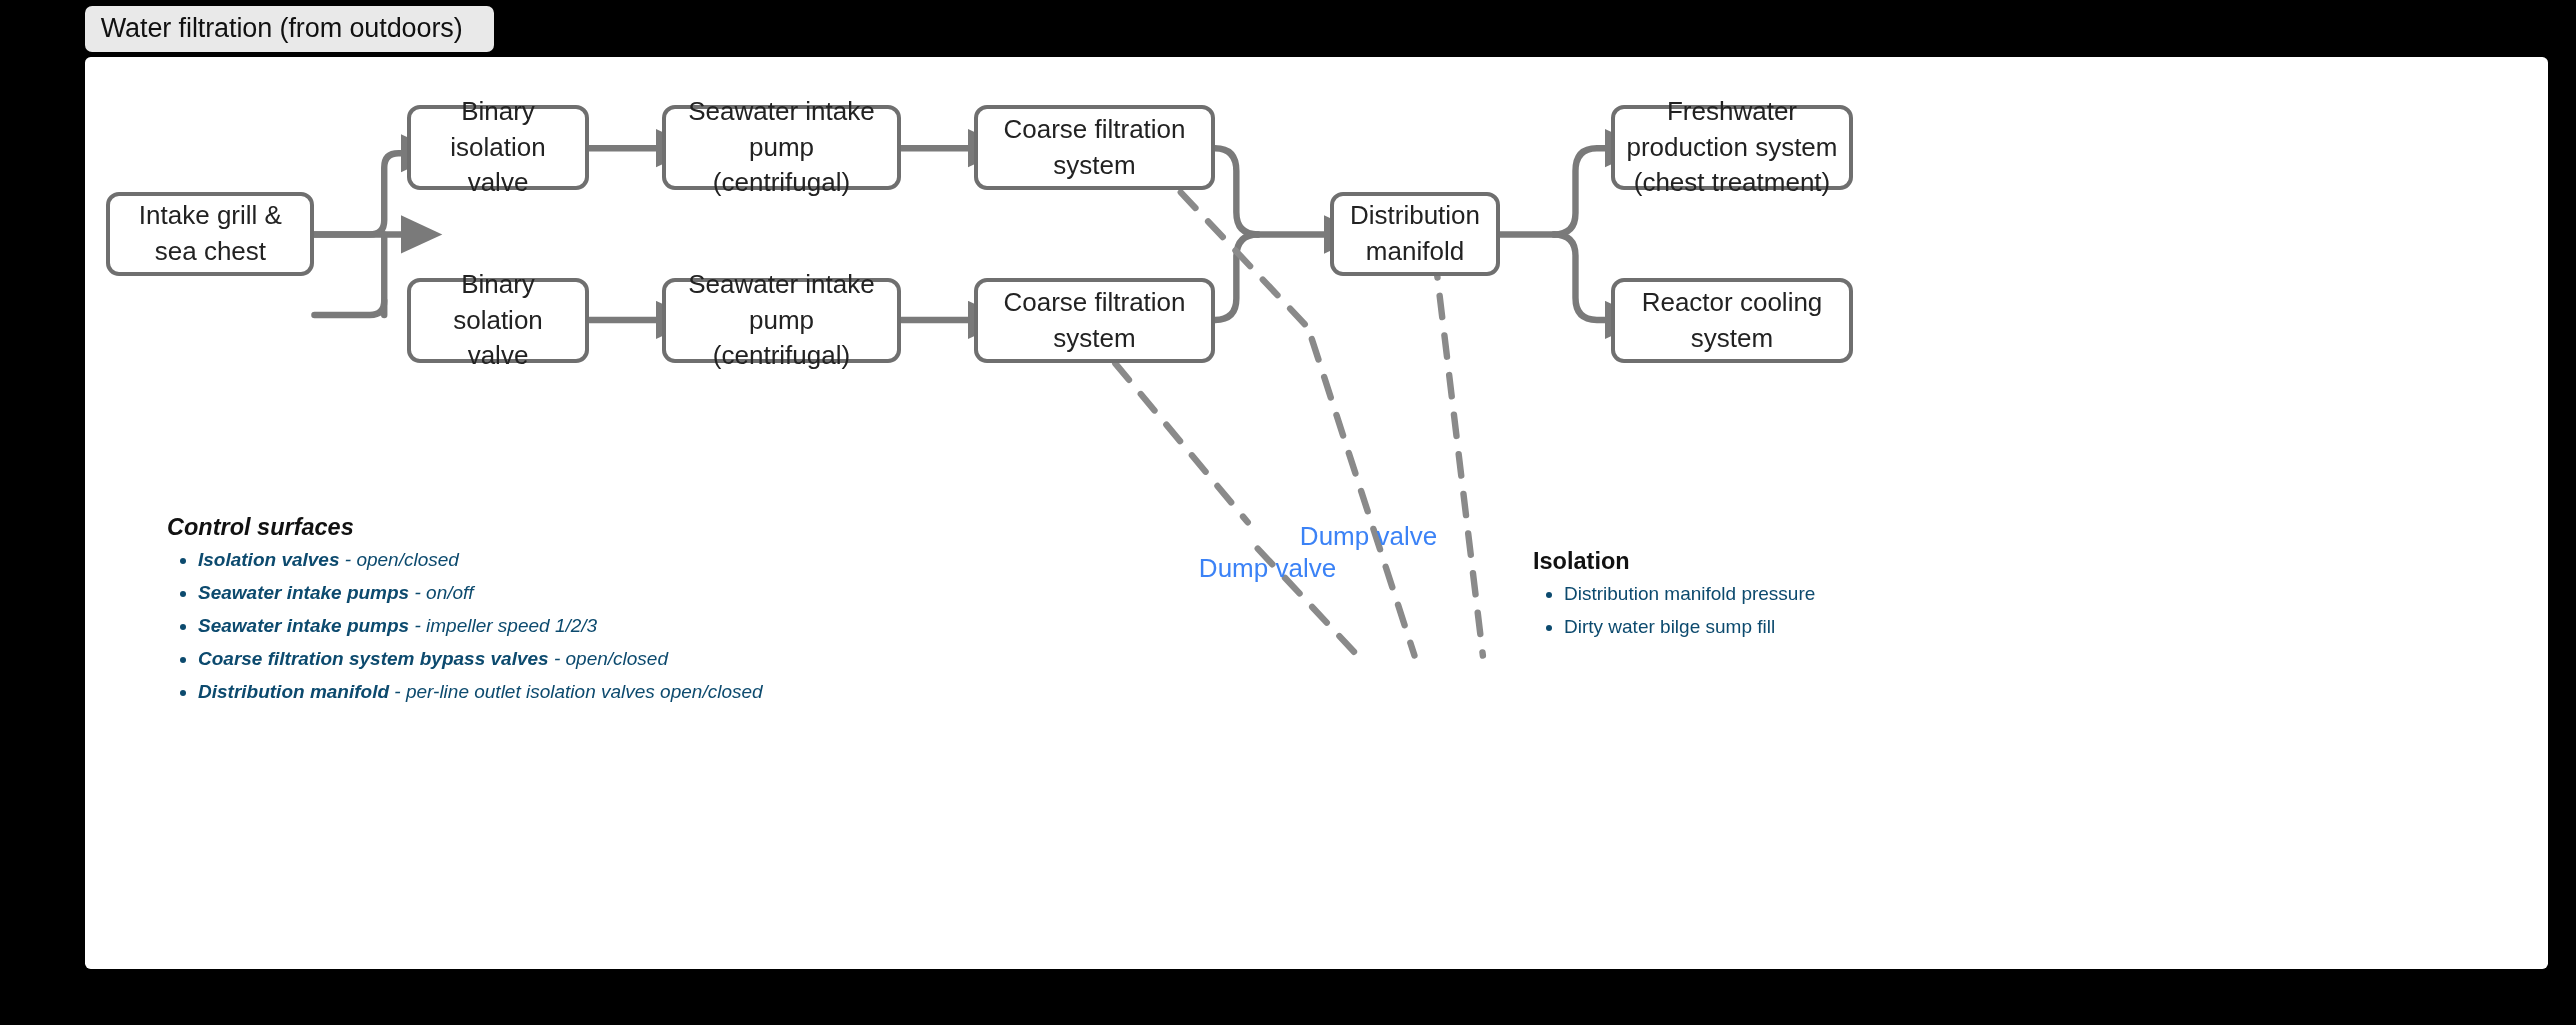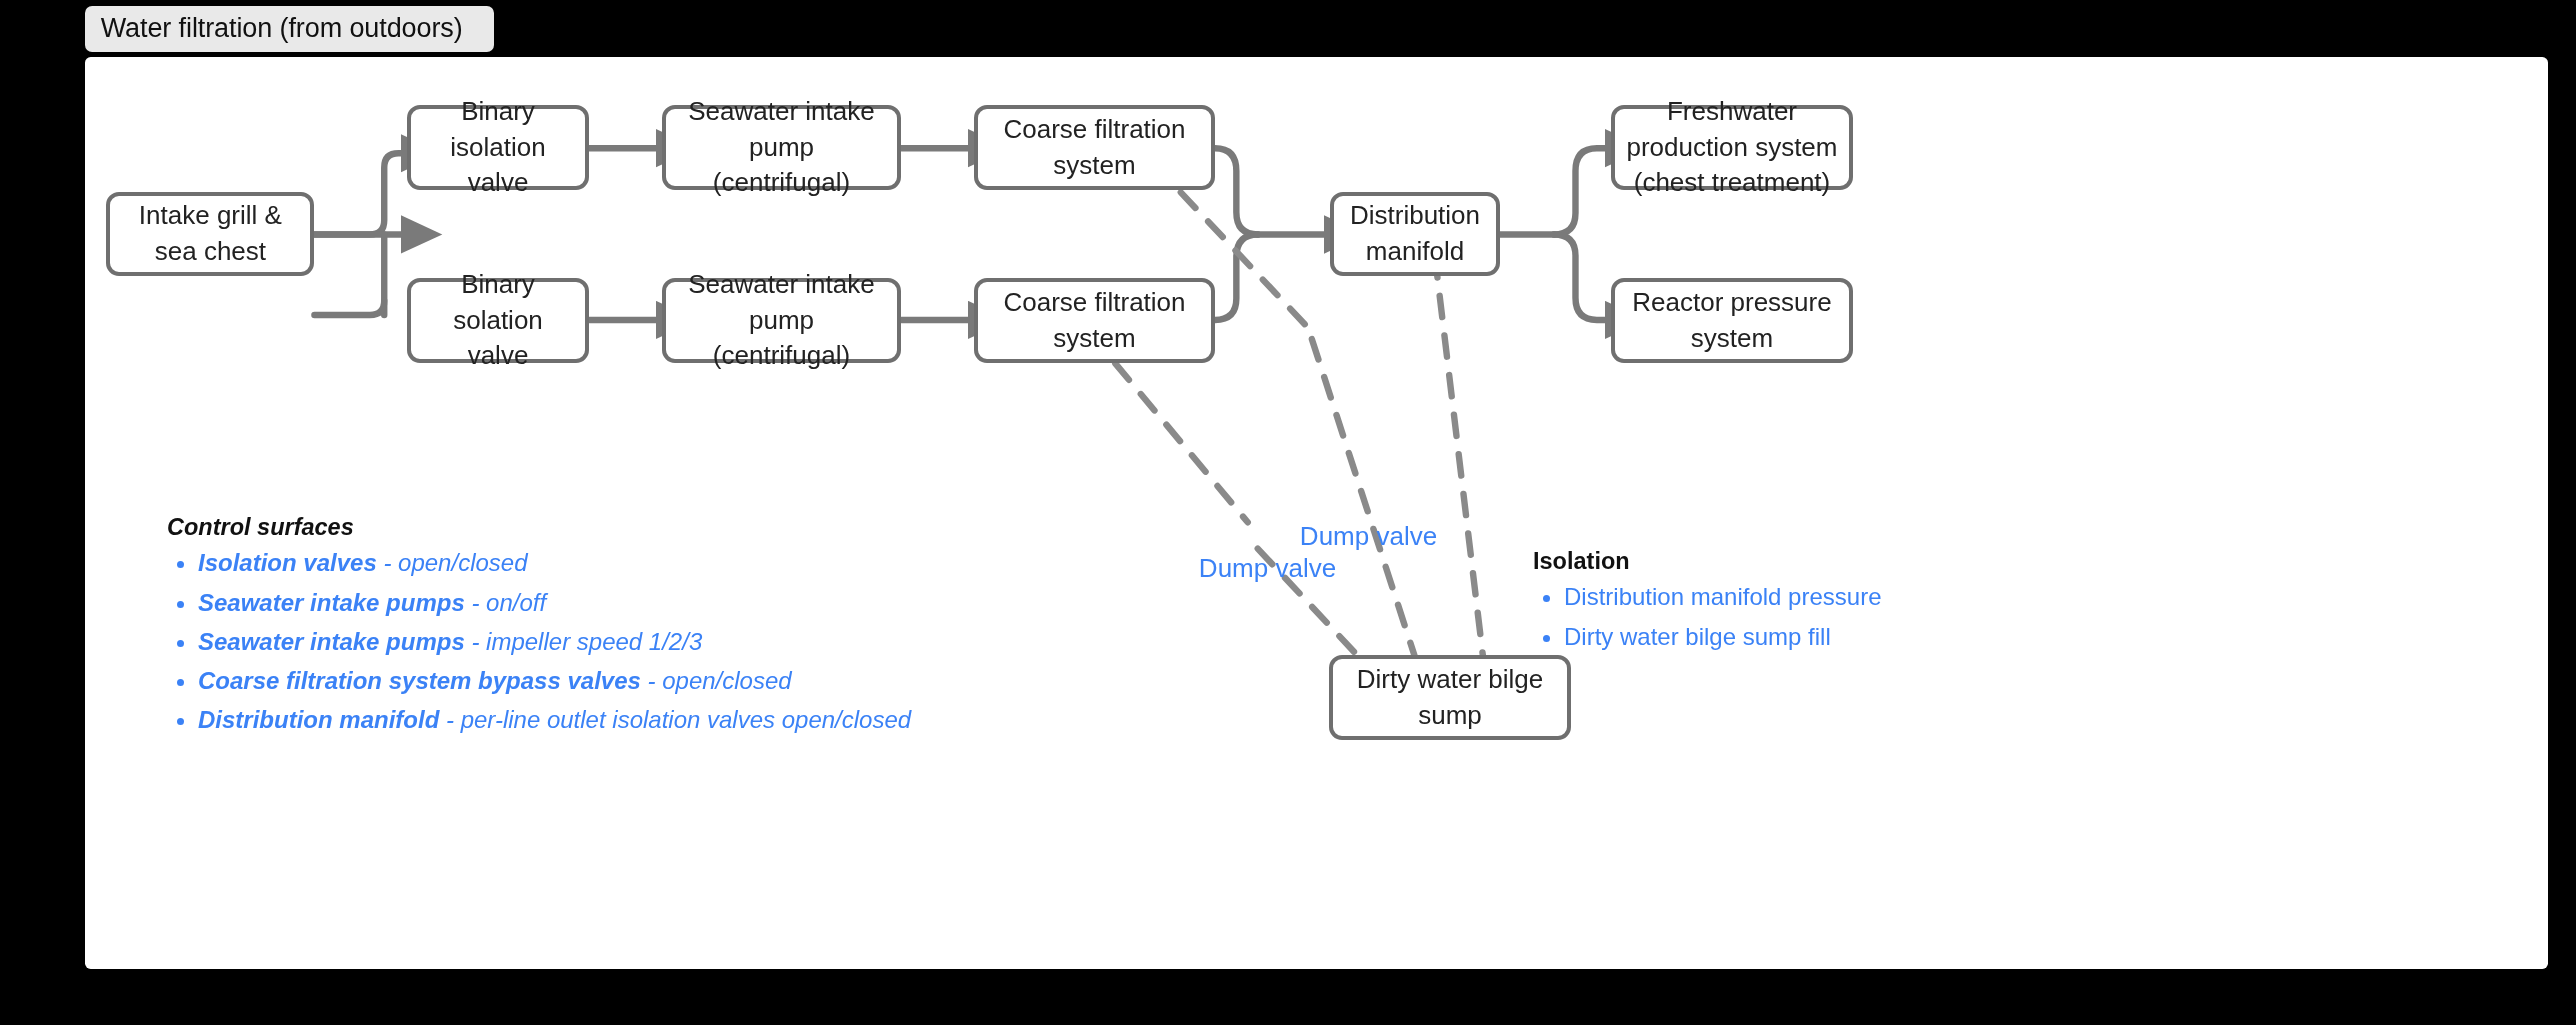--- a/index.html
+++ b/index.html
@@ -103,22 +103,22 @@
     color: #111111;
     margin: 0 0 7.1px 0;
     line-height: 1.2;
   }
   .legend ul {
     margin: 0;
     padding: 0 0 0 31px;
     list-style: disc;
   }
   .legend li {
-    font-size: 24px;
-    color: #3b82f6;
+    font-size: 19px;
+    color: #0c4a6e;
     line-height: 1.28;
     margin: 0 0 8.5px 0;
     white-space: nowrap;
   }
   .legend li .b { font-weight: bold; }
   .legend li .n { font-weight: normal; }
 </style>
 </head>
 <body>
 
@@ -200,26 +200,23 @@
 
     <div class="node" style="left:1245px; top:135px; width:170px; height:84px;">
       <span>Distribution manifold</span>
     </div>
 
     <div class="node" style="left:1526px; top:48px; width:242px; height:85px;">
       <span>Freshwater production system (chest treatment)</span>
     </div>
 
     <div class="node" style="left:1526px; top:221px; width:242px; height:85px;">
-      <span>Reactor pressure system</span>
-    </div>
-
-    <div class="node" style="left:1244px; top:598px; width:242px; height:85px;">
-      <span>Dirty water bilge sump</span>
-    </div>
+      <span>Reactor cooling system</span>
+    </div>
+
 
     <div class="edge-label" style="left:1184px; top:427px; width:199px;">
       <span>Dump valve</span>
     </div>
 
     <div class="edge-label" style="left:1083px; top:459px; width:199px;">
       <span>Dump valve</span>
     </div>
 
 

